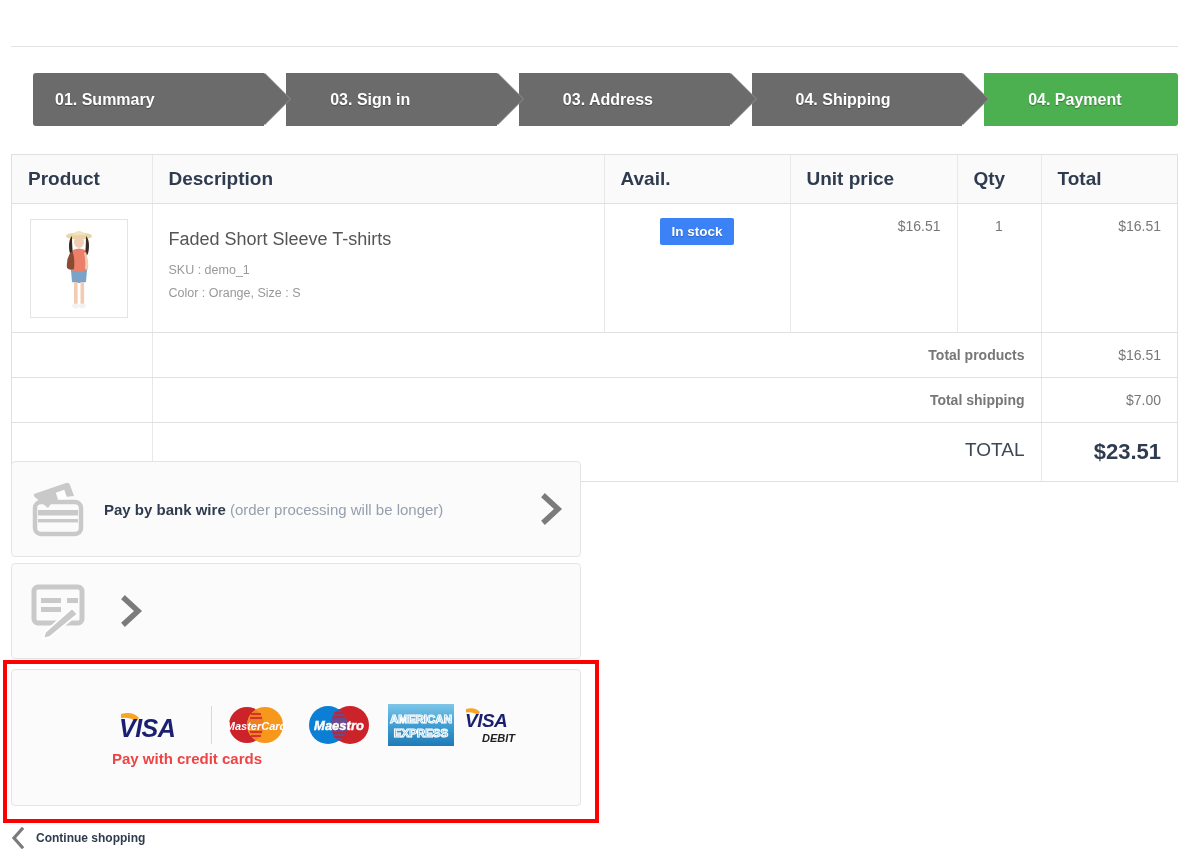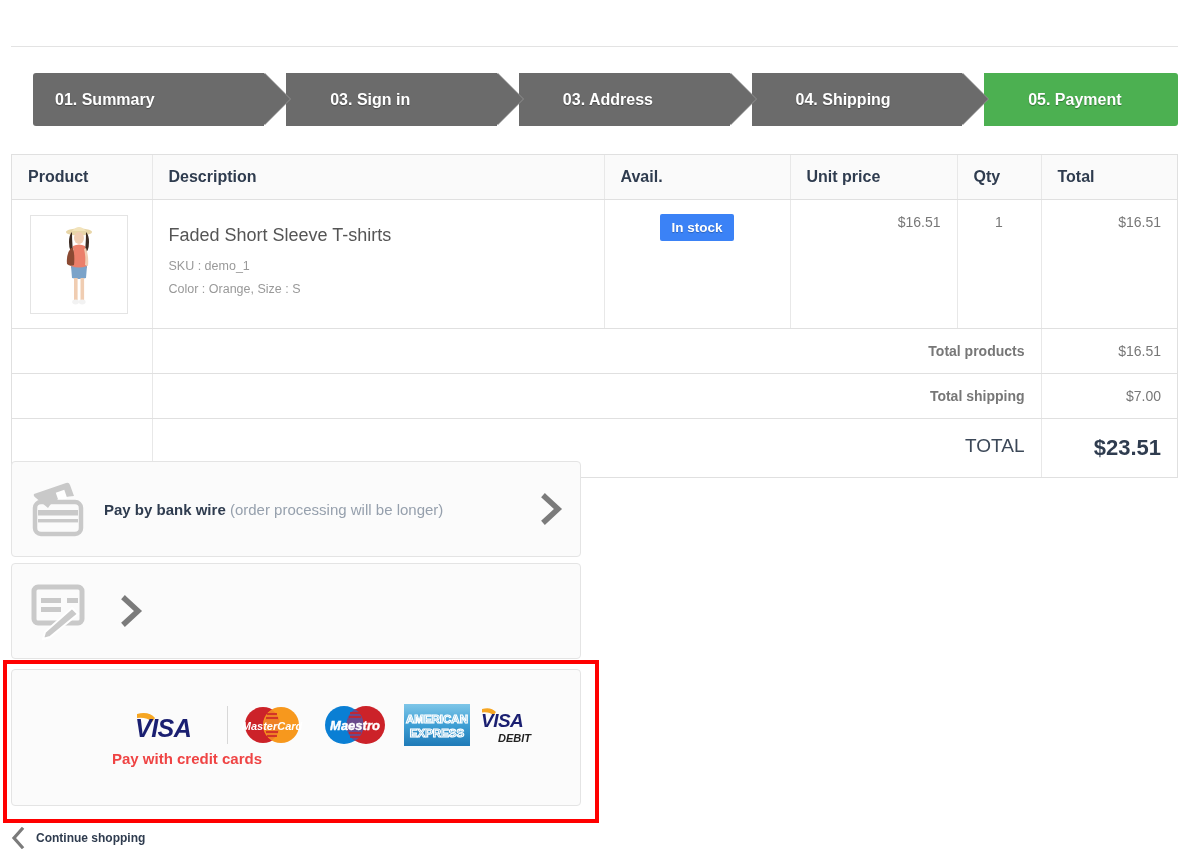--- a/index.html
+++ b/index.html
@@ -64,21 +64,21 @@
     width: 1167px;
     border: 1px solid #e0e0e0;
     border-collapse: collapse;
     background: #fff;
     box-sizing: border-box;
   }
   .cart table { width: 100%; border-collapse: collapse; table-layout: fixed; }
   .cart th {
     background: #fafafa;
     color: #2f3c4f;
-    font-size: 16px; font-weight: bold;
+    font-size: 19px; font-weight: bold;
     text-align: left;
     padding: 13px 16px;
     border-right: 1px solid #e8e8e8;
     border-bottom: 1px solid #e0e0e0;
   }
   .cart th:last-child { border-right: none; }
   .cart td {
     border-right: 1px solid #e8e8e8;
     border-bottom: 1px solid #e0e0e0;
     padding: 14px 16px;
@@ -176,21 +176,21 @@
   .cc-box {
     position: absolute; left: 11px; top: 669px;
     width: 570px; height: 137px;
     border: 1px solid #e4e4e4;
     border-radius: 4px;
     background: #fbfbfb;
     box-sizing: border-box;
   }
   .cc-logos {
     position: absolute; left: 105px; top: 34px;
-    display: flex; align-items: center; gap: 10px; margin-left: 16px;
+    display: flex; align-items: center; gap: 10px;
   }
   .cc-label {
     position: absolute; left: 100px; top: 80px;
     font-size: 15px; font-weight: bold; color: #ef4444;
   }
 
   .logo-visa { width: 84px; height: 34px; }
   .logo-sep { width: 1px; height: 38px; background: #d8d8d8; }
   .logo-mc { width: 68px; height: 40px; }
   .logo-maestro { width: 78px; height: 42px; }
@@ -219,21 +219,21 @@
     <div class="step step-s2">
       <span>03. Sign in</span>
     </div>
     <div class="step step-s3">
       <span>03. Address</span>
     </div>
     <div class="step step-s4">
       <span>04. Shipping</span>
     </div>
     <div class="step step-s5 current">
-      <span>05. Payment</span>
+      <span>04. Payment</span>
     </div>
   </div>
 
   <div class="cart">
     <table>
       <colgroup>
         <col class="col-product">
           <col class="col-desc">
           <col class="col-avail">
         <col class="col-unitprice">

